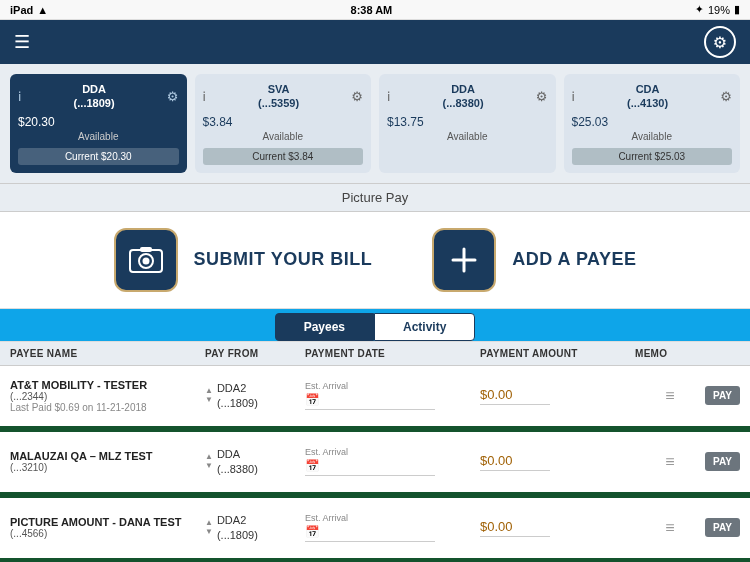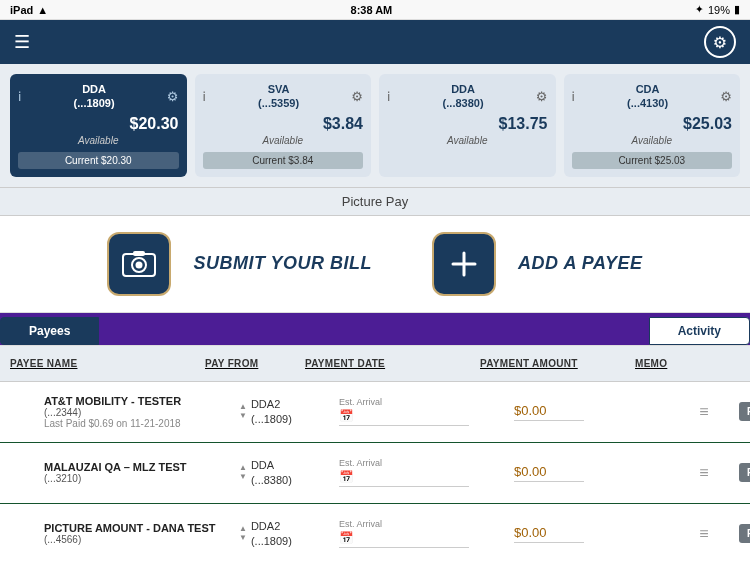--- a/index.html
+++ b/index.html
@@ -73,32 +73,31 @@
       flex: 1;
       line-height: 1.3;
     }
     .account-card.active .account-card-title { color: white; }
     .account-card:not(.active) .account-card-title { color: #1a3a5c; }
     .account-info-icon { font-size: 13px; color: #666; cursor: pointer; }
     .account-card.active .account-info-icon { color: #adc8e0; }
     .account-gear-icon { font-size: 13px; color: #666; cursor: pointer; }
     .account-card.active .account-gear-icon { color: #adc8e0; }
     .account-amount {
-      font-size: 16px;
-      font-weight: 700;
-      text-align: right;
+      font-size: 12px;
+      font-weight: 400;
+      text-align: left;
       margin: 2px 0;
     }
     .account-card.active .account-amount { color: white; }
     .account-card:not(.active) .account-amount { color: #1a3a5c; }
     .account-available {
       font-size: 10px;
       text-align: center;
       margin-bottom: 6px;
-      font-style: italic;
     }
     .account-card.active .account-available { color: #ccc; }
     .account-card:not(.active) .account-available { color: #555; }
     .account-current-bar {
       background: #b0bec5;
       border-radius: 3px;
       padding: 3px 10px;
       font-size: 10px;
       text-align: center;
       color: #333;
@@ -126,45 +125,44 @@
       display: flex;
       padding: 16px 30px;
       justify-content: center;
       gap: 60px;
       align-items: center;
       border-bottom: 1px solid #ddd;
     }
     .action-btn {
       display: flex;
       align-items: center;
-      gap: 22px;
+      gap: 16px;
       cursor: pointer;
-      font-style: italic;
     }
     .action-icon-box {
       width: 64px; height: 64px;
       background: #1a3a5c;
       border-radius: 12px;
       display: flex; align-items: center; justify-content: center;
       border: 2px solid #c8a96e;
     }
     .action-icon-box svg { width: 36px; height: 36px; }
     .action-label {
       font-size: 18px;
       font-weight: 700;
       color: #1a3a5c;
       text-transform: uppercase;
       letter-spacing: 0.5px;
     }
 
     
     .tab-bar {
       display: flex;
-      justify-content: space-between;
-      background: #4c1d95;
+      justify-content: center;
+      background: #0ea5e9;
       padding: 4px 0 0 0;
       border-bottom: 1px solid #ddd;
     }
     .tab-btn {
       padding: 6px 28px;
       font-size: 12px;
       font-weight: 600;
       cursor: pointer;
       border: 1px solid #1a3a5c;
       background: white;
@@ -180,34 +178,32 @@
     
     .table-container {
       background: white;
       overflow-y: auto;
       height: calc(562px - 20px - 44px - 100px - 34px - 96px - 30px);
     }
     .table-header {
       display: grid;
       grid-template-columns: 195px 100px 175px 155px 70px 30px;
       background: #e8edf2;
-      padding: 12px 10px;
+      padding: 6px 10px;
       border-bottom: 1px solid #ccc;
-      text-decoration: underline;
     }
     .th {
       font-size: 10px;
       font-weight: 700;
       color: #333;
       text-transform: uppercase;
       letter-spacing: 0.3px;
     }
     .table-row-wrapper {
-      border-bottom: 1px solid #14532d;
-      padding-left: 34px;
+      border-bottom: 6px solid #14532d;
     }
     .table-row {
       display: grid;
       grid-template-columns: 195px 100px 175px 155px 70px 30px;
       padding: 8px 10px;
       align-items: center;
       min-height: 60px;
     }
     .payee-name { font-size: 11px; font-weight: 600; color: #222; }
     .payee-sub { font-size: 10px; color: #555; }

